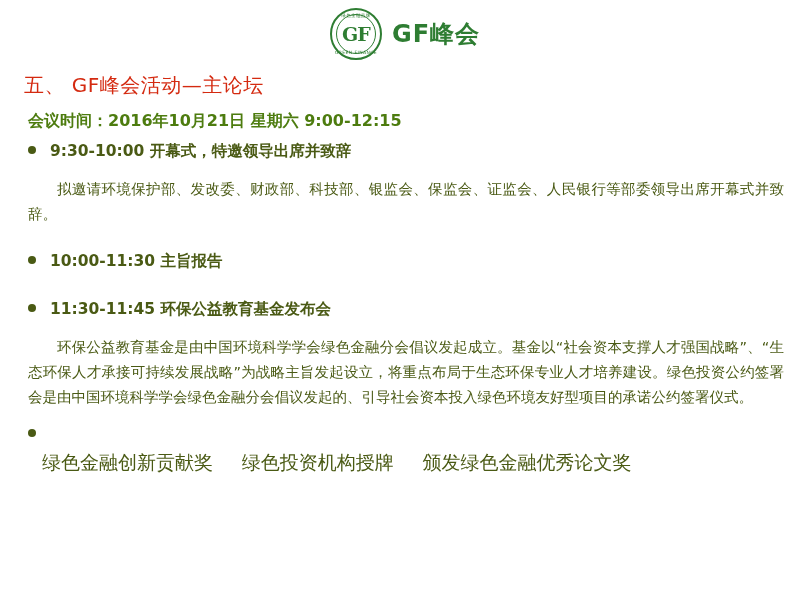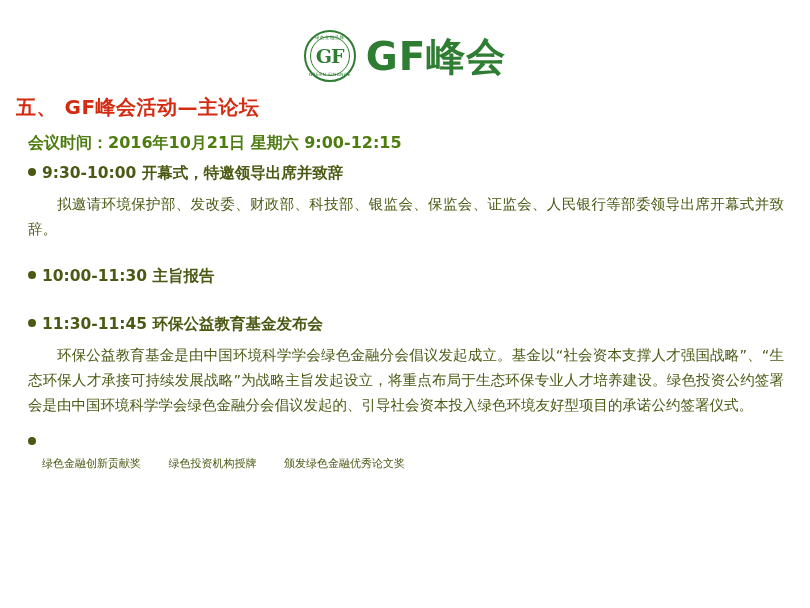--- a/index.html
+++ b/index.html
@@ -17,21 +17,21 @@
     position: relative;
     width: 810px;
     height: 608px;
     box-sizing: border-box;
   }
   
   .logo-row {
     display: flex;
     align-items: center;
     justify-content: center;
-    padding-top: 30px;
+    padding-top: 8px;
     padding-bottom: 6px;
     gap: 10px;
   }
   .logo-seal {
     width: 52px;
     height: 52px;
     border-radius: 50%;
     border: 2px solid #2e7d32;
     box-sizing: border-box;
     position: relative;
@@ -74,32 +74,32 @@
     bottom: 3px;
     left: 0;
     width: 100%;
     text-align: center;
     font-size: 4.5px;
     color: #2e7d32;
     letter-spacing: 0.4px;
     z-index: 2;
   }
   .logo-text {
-    font-size: 39px;
+    font-size: 24px;
     font-weight: bold;
     color: #2e7d32;
     letter-spacing: 1px;
     line-height: 1;
   }
   
   .section-title {
     color: #d42a10;
     font-size: 20px;
-    font-weight: bold;
-    padding: 6px 0 4px 16px;
+    font-weight: normal;
+    padding: 6px 0 4px 24px;
     letter-spacing: 0.5px;
   }
   
   .meeting-time {
     color: #4d7c0f;
     font-size: 16px;
     padding: 8px 0 2px 28px;
     font-weight: bold;
   }
   
@@ -110,51 +110,52 @@
   .agenda-item {
     margin-top: 4px;
   }
   .agenda-head {
     font-size: 15.5px;
     font-weight: bold;
     color: #4a5a14;
     line-height: 1.7;
     display: flex;
     align-items: baseline;
-    gap: 6px;
+    gap: 14px;
   }
   .bullet {
     display: inline-block;
     width: 8px;
     height: 8px;
     border-radius: 50%;
     background: #4a5a14;
     flex: 0 0 auto;
     position: relative;
     top: -2px;
   }
   .agenda-head .gap {
     display: inline-block;
     width: 26px;
   }
   .agenda-body {
     font-size: 14.5px;
     line-height: 1.72;
     color: #4a5a14;
     text-indent: 2em;
-    margin-top: 6px;
+    margin-top: 13px;
     text-align: justify;
   }
   .spacer-lg { height: 17px; }
   .awards {
-    font-size: 11px;
+    font-size: 19px;
     color: #4a5a14;
     line-height: 1.7;
     padding-left: 14px;
     margin-top: 8px;
+    font-family: Liberation Serif, serif;
   }
   .awards span { margin-right: 24px; }
 </style>
 </head>
 <body>
 
 <div class="page">
 
   <div class="logo-row">
     <div class="logo-seal">

